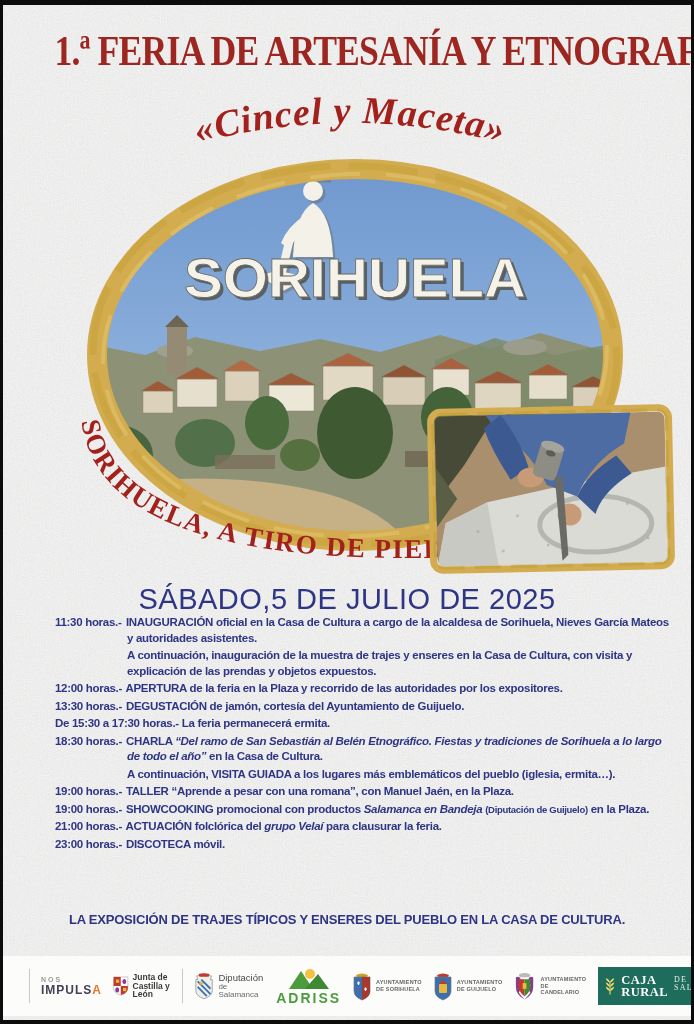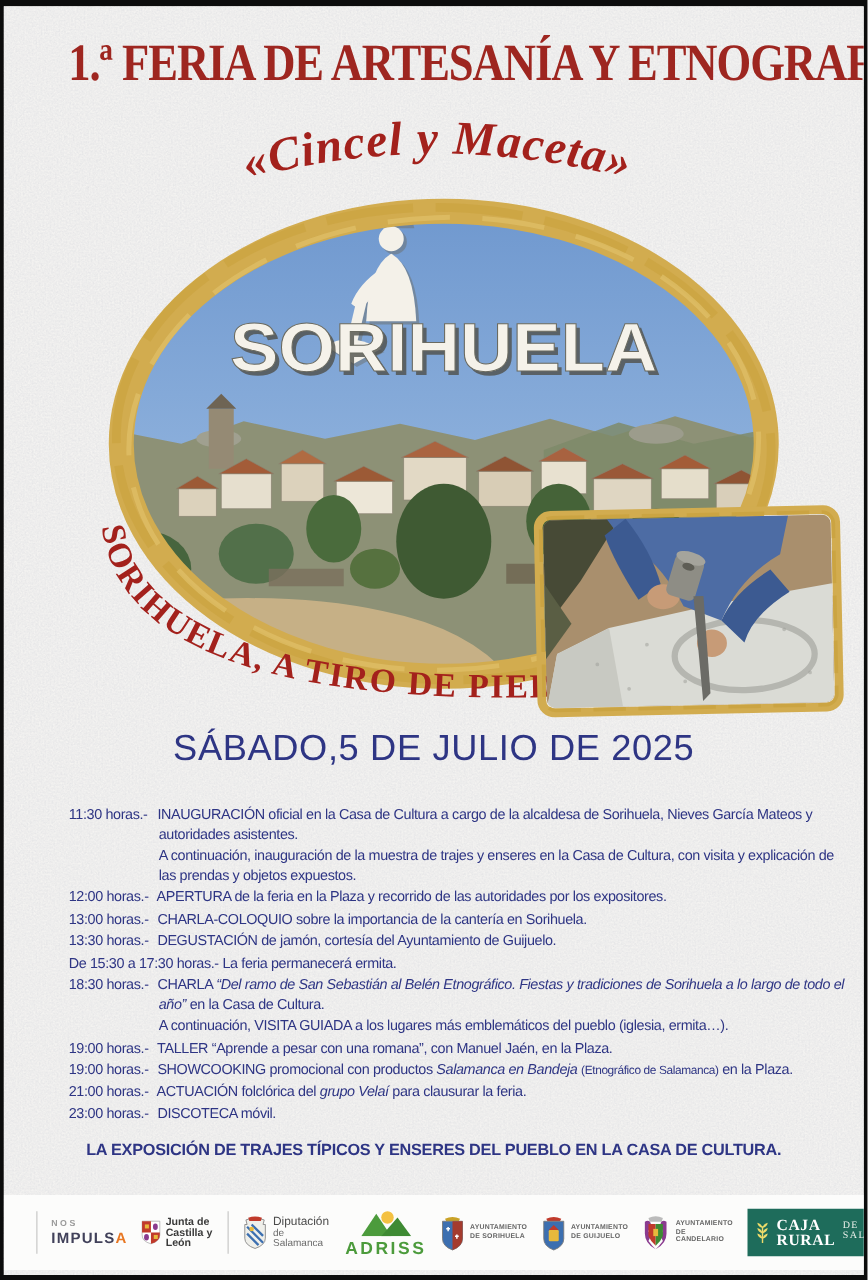--- a/index.html
+++ b/index.html
@@ -18,22 +18,22 @@
     font-size:42px; color:#9E2620; letter-spacing:-1px;
     transform:scaleX(.85); transform-origin:center; white-space:nowrap;
   }
   
   .date-heading{
     left:0; top:578px; width:100%; text-align:center;
     font-weight:normal; font-size:29px; color:#2E3584; letter-spacing:0.5px;
   }
   
   .schedule{
-    left:52px; top:640px; width:622px;
-    color:#2E3584; font-weight:normal; font-size:11.5px; letter-spacing:-0.3px;
+    left:52px; top:610px; width:622px;
+    color:#2E3584; font-weight:bold; font-size:11.5px; letter-spacing:-0.3px;
     line-height:15.5px;
   }
   .sched-row{padding-left:72px; text-indent:-72px; margin-bottom:2px;}
   .sched-row.cont{text-indent:0;}
   .sched-time{display:inline-block; min-width:68px; text-indent:0; white-space:nowrap;}
   .p-i{font-style:italic;}
   .p-s{font-size:9.5px;}
   
   .footer-note{
     left:0; top:907px; width:100%; text-align:center;
@@ -231,27 +231,26 @@
     <rect x="5" y="5" width="238" height="158" rx="10" fill="none" stroke="#D2AC4F" stroke-width="7"></rect>
     <rect x="7" y="7" width="234" height="154" rx="9" fill="none" stroke="#C9A23E" stroke-width="3" stroke-dasharray="26 10" opacity="0.8"></rect>
   </svg>
 
   <div class="abs date-heading">SÁBADO,5 DE JULIO DE 2025</div>
 
   <div class="abs schedule">
       <div class="sched-row"><span class="sched-time">11:30 horas.-</span> <span class="p-n">INAUGURACIÓN oficial en la Casa de Cultura a cargo de la alcaldesa de Sorihuela, Nieves García Mateos y autoridades asistentes.</span></div>
       <div class="sched-row cont"><span class="p-n">A continuación, inauguración de la muestra de trajes y enseres en la Casa de Cultura, con visita y explicación de las prendas y objetos expuestos.</span></div>
       <div class="sched-row"><span class="sched-time">12:00 horas.-</span> <span class="p-n">APERTURA de la feria en la Plaza y recorrido de las autoridades por los expositores.</span></div>
-      <div class="sched-row"><span class="sched-time">13:00 horas.-</span> <span class="p-n">CHARLA-COLOQUIO sobre la importancia de la cantería en Sorihuela.</span></div>
       <div class="sched-row"><span class="sched-time">13:30 horas.-</span> <span class="p-n">DEGUSTACIÓN de jamón, cortesía del Ayuntamiento de Guijuelo.</span></div>
       <div class="sched-row"><span class="sched-time">De 15:30 a 17:30 horas.-</span> <span class="p-n"> La feria permanecerá ermita.</span></div>
       <div class="sched-row"><span class="sched-time">18:30 horas.-</span> <span class="p-n">CHARLA </span><span class="p-i">“Del ramo de San Sebastián al Belén Etnográfico. Fiestas y tradiciones de Sorihuela a lo largo de todo el año”</span><span class="p-n"> en la Casa de Cultura.</span></div>
       <div class="sched-row cont"><span class="p-n">A continuación, VISITA GUIADA a los lugares más emblemáticos del pueblo (iglesia, ermita…).</span></div>
       <div class="sched-row"><span class="sched-time">19:00 horas.-</span> <span class="p-n">TALLER “Aprende a pesar con una romana”, con Manuel Jaén, en la Plaza.</span></div>
-      <div class="sched-row"><span class="sched-time">19:00 horas.-</span> <span class="p-n">SHOWCOOKING promocional con productos </span><span class="p-i">Salamanca en Bandeja </span><span class="p-s">(Etnográfico de Salamanca)</span><span class="p-n"> en la Plaza.</span></div>
+      <div class="sched-row"><span class="sched-time">19:00 horas.-</span> <span class="p-n">SHOWCOOKING promocional con productos </span><span class="p-i">Salamanca en Bandeja </span><span class="p-s">(Diputación de Guijuelo)</span><span class="p-n"> en la Plaza.</span></div>
       <div class="sched-row"><span class="sched-time">21:00 horas.-</span> <span class="p-n">ACTUACIÓN folclórica del </span><span class="p-i">grupo Velaí </span><span class="p-n">para clausurar la feria.</span></div>
       <div class="sched-row"><span class="sched-time">23:00 horas.-</span> <span class="p-n">DISCOTECA móvil.</span></div>
     </div>
 
   <div class="abs footer-note">
     <div>LA EXPOSICIÓN DE TRAJES TÍPICOS Y ENSERES DEL PUEBLO EN LA CASA DE CULTURA.</div>
   </div>
 
   <div class="abs logo-band">
     <div class="vbar"></div>

